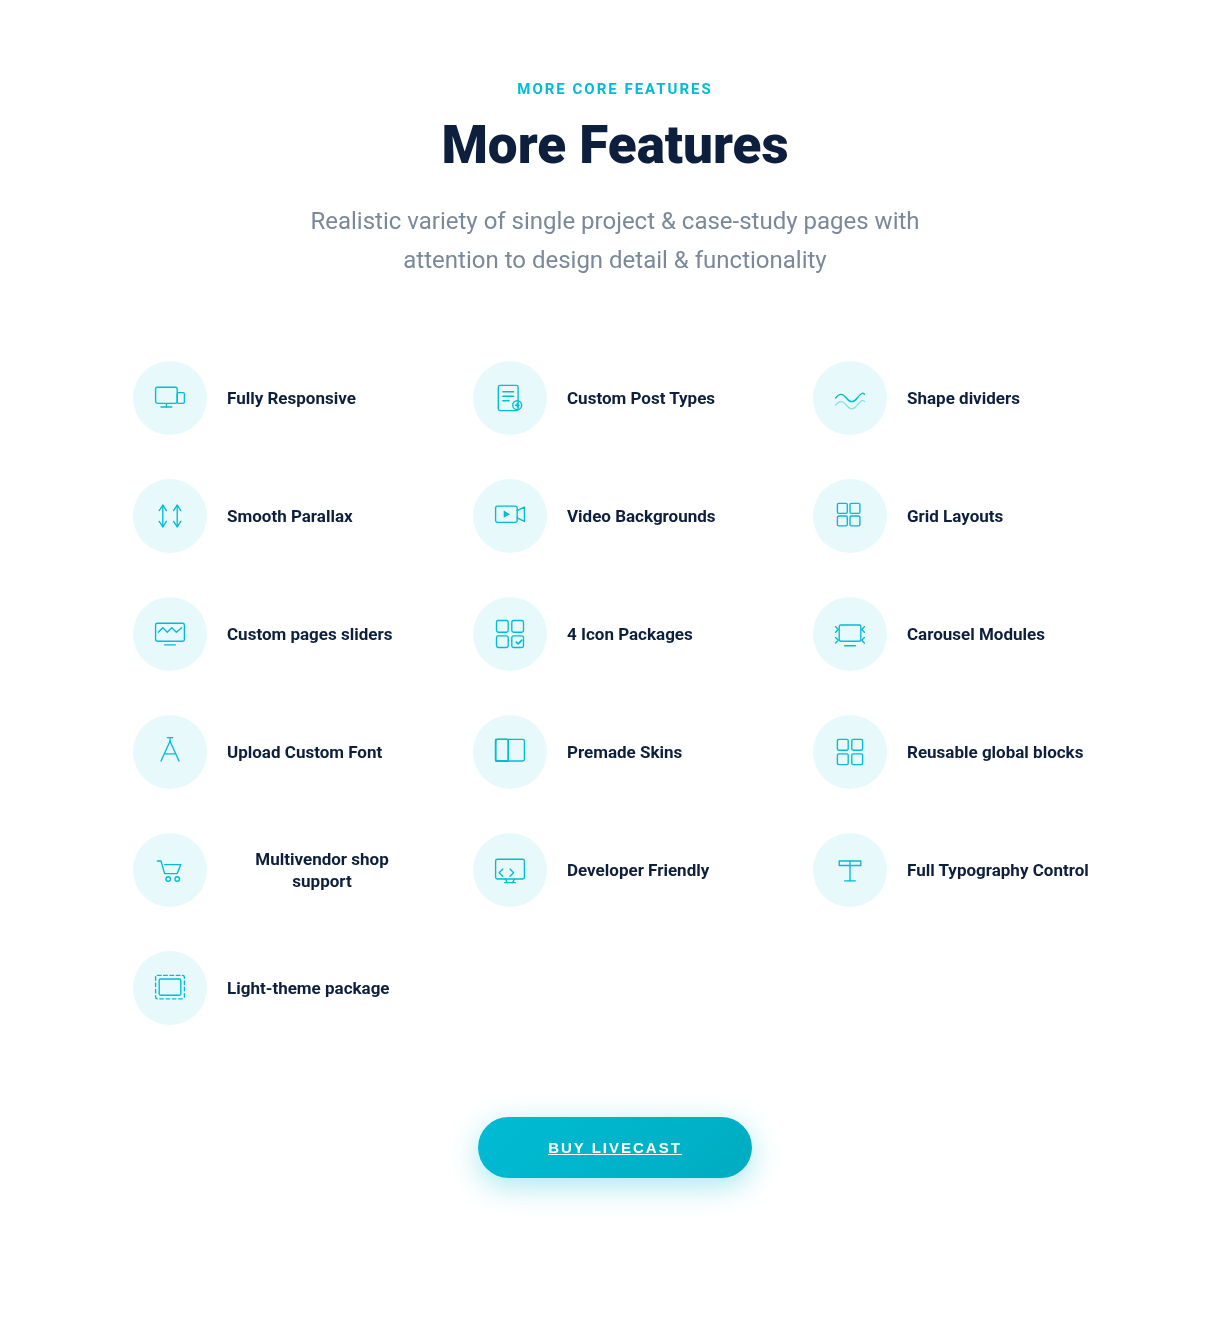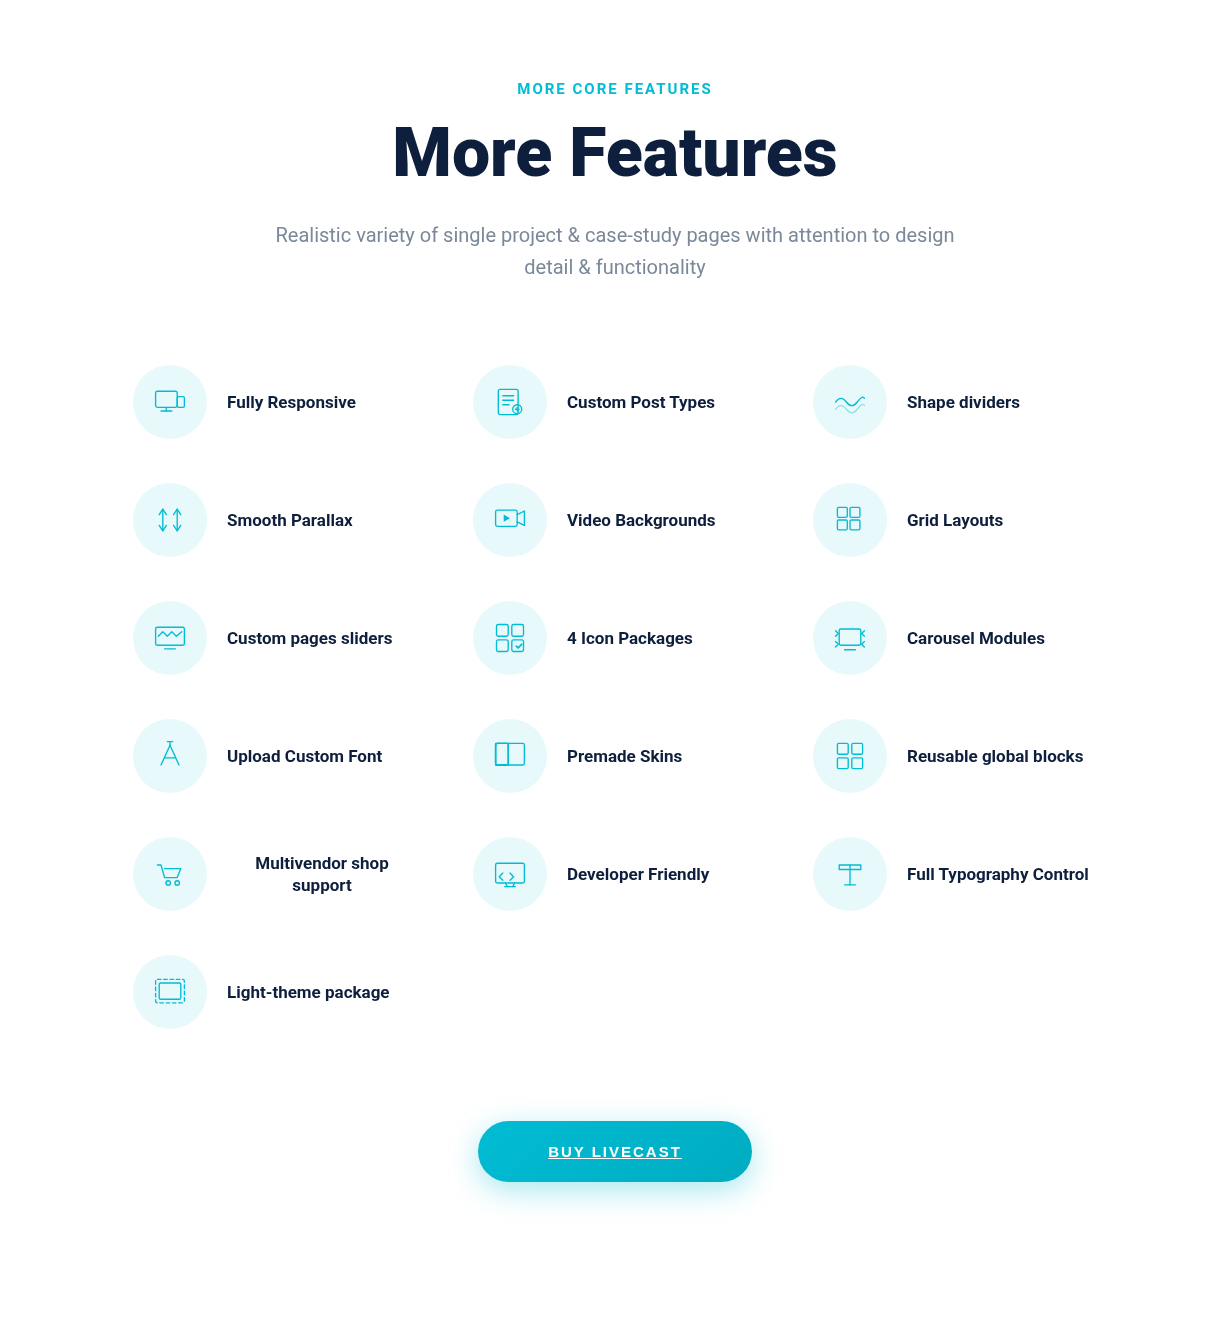--- a/index.html
+++ b/index.html
@@ -17,28 +17,28 @@
     }
     .section-eyebrow {
       font-size: 15px;
       font-weight: 700;
       letter-spacing: 2px;
       text-transform: uppercase;
       color: #00bcd4;
       margin-bottom: 18px;
     }
     .section-title {
-      font-size: 68px;
+      font-size: 53px;
       font-weight: 900;
       color: #0d1f3c;
       line-height: 1.1;
       margin-bottom: 28px;
     }
     .section-subtitle {
-      font-size: 20px;
+      font-size: 24px;
       color: #7a8899;
       line-height: 1.6;
       max-width: 680px;
       margin: 0 auto 60px;
     }
     .features-grid {
       display: grid;
       grid-template-columns: repeat(3, 1fr);
       gap: 0;
       text-align: center;

